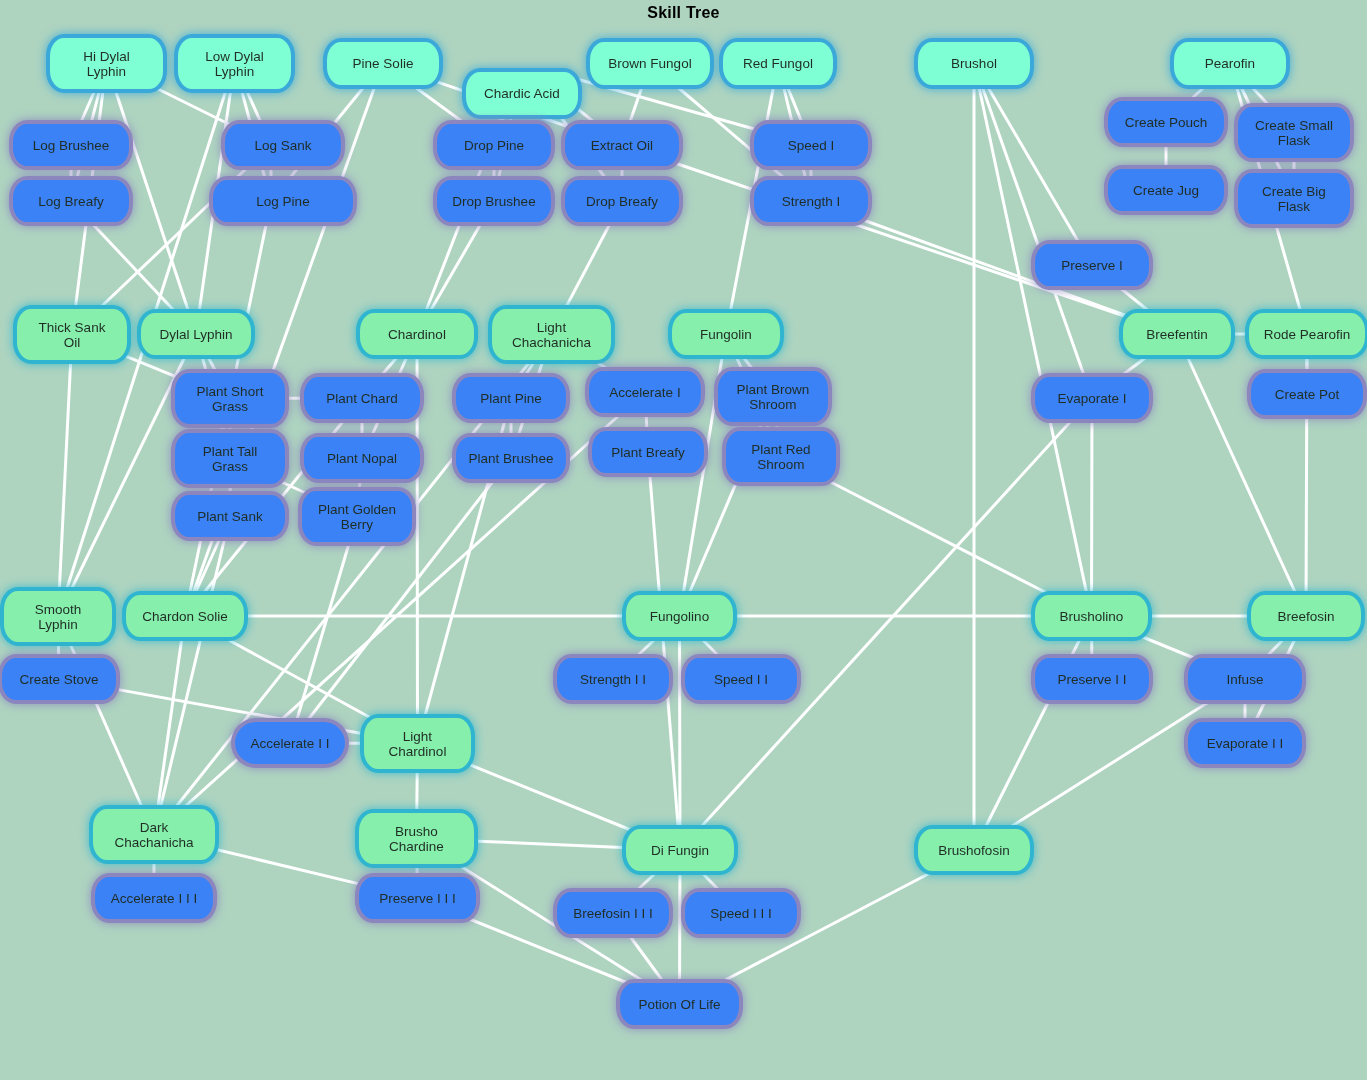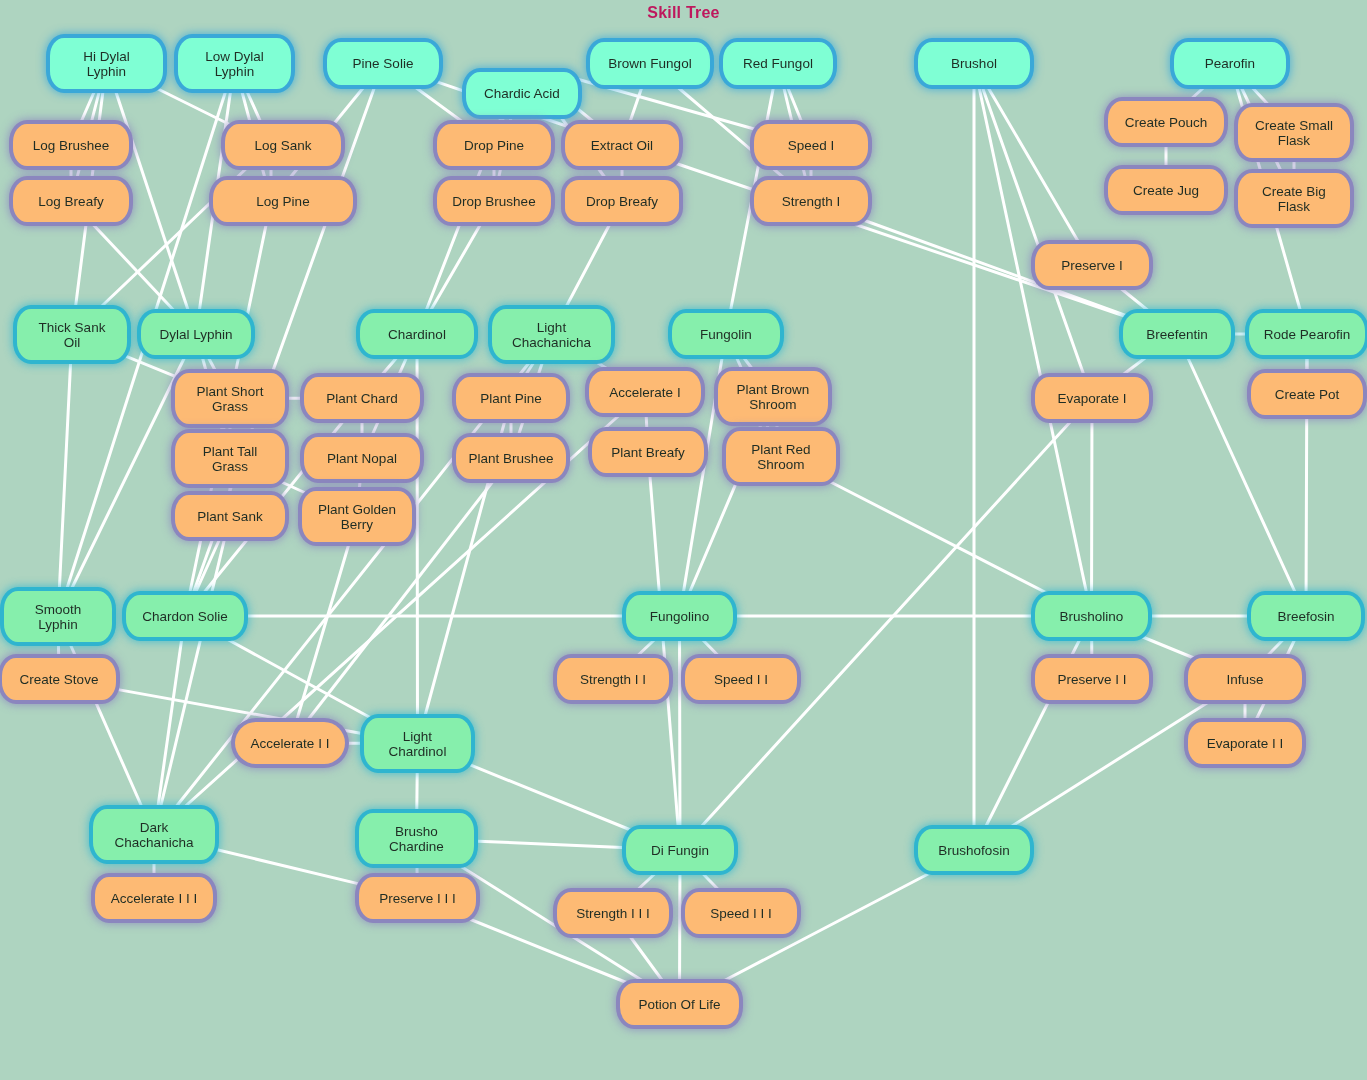--- a/index.html
+++ b/index.html
@@ -7,21 +7,21 @@
     width:1367px;height:1080px;
     background:#aed4c0;
     font-family:"Liberation Sans",sans-serif;
     overflow:hidden;
     position:relative;
   }
   #stage{position:absolute;inset:0;}
   #edge-layer{position:absolute;left:0;top:0;width:1367px;height:1080px;}
   #title{
     position:absolute;top:4px;left:0;width:1367px;text-align:center;
-    font-size:16px;font-weight:bold;color:#be185d;letter-spacing:.2px;
+    font-size:16px;font-weight:bold;color:#000000;letter-spacing:.2px;
     pointer-events:none;
   }
   .node{
     position:absolute;
     box-sizing:border-box;
     display:flex;align-items:center;justify-content:center;
     text-align:center;
     font-size:13.5px;
     line-height:15px;
     color:#1f2d24;
@@ -34,21 +34,21 @@
     background:#7fffd4;
     box-shadow:0 0 0 4px #3aa8d8, 0 0 9px 5px rgba(58,168,216,.75);
   }
   
   .node.mid{
     background:#86efac;
     box-shadow:0 0 0 4px #2fb5cf, 0 0 9px 5px rgba(47,181,207,.72);
   }
   
   .node.leaf{
-    background:#fdba74;
+    background:#3b82f6;
     box-shadow:0 0 0 4px #8b86be, 0 0 9px 5px rgba(139,134,190,.75);
   }
 </style>
 </head>
 <body>
 
 <div id="stage">
   <svg id="edge-layer">
       <line x1="96.2638036809816" y1="87" x2="79.2760736196319" y2="126" stroke="#ffffff" stroke-width="3" stroke-linecap="round"></line>
       <line x1="100.43272727272728" y1="87" x2="75.90545454545455" y2="182" stroke="#ffffff" stroke-width="3" stroke-linecap="round"></line>
@@ -181,21 +181,21 @@
       <div class="node root" style="left: 723px; top: 42px; width: 110px; height: 43px;">Red Fungol</div>
       <div class="node root" style="left: 918px; top: 42px; width: 112px; height: 43px;">Brushol</div>
       <div class="node root" style="left: 1174px; top: 42px; width: 112px; height: 43px;">Pearofin</div>
       <div class="node leaf" style="left: 13px; top: 124px; width: 116px; height: 42px;">Log Brushee</div>
       <div class="node leaf" style="left: 13px; top: 180px; width: 116px; height: 42px;">Log Breafy</div>
       <div class="node leaf" style="left: 213px; top: 124px; width: 116px; height: 42px; margin-left: 12px;">Log Sank</div>
       <div class="node leaf" style="left: 213px; top: 180px; width: 140px; height: 42px;">Log Pine</div>
       <div class="node leaf" style="left: 437px; top: 124px; width: 114px; height: 42px;">Drop Pine</div>
       <div class="node leaf" style="left: 437px; top: 180px; width: 114px; height: 42px;">Drop Brushee</div>
       <div class="node leaf" style="left: 565px; top: 124px; width: 114px; height: 42px;">Extract Oil</div>
-      <div class="node leaf" style="left: 565px; top: 180px; width: 114px; height: 42px; border-radius: 14px;">Drop Breafy</div>
+      <div class="node leaf" style="left: 565px; top: 180px; width: 114px; height: 42px;">Drop Breafy</div>
       <div class="node leaf" style="left: 754px; top: 124px; width: 114px; height: 42px;">Speed I</div>
       <div class="node leaf" style="left: 754px; top: 180px; width: 114px; height: 42px;">Strength I</div>
       <div class="node leaf" style="left: 1108px; top: 101px; width: 116px; height: 42px;">Create Pouch</div>
       <div class="node leaf" style="left: 1108px; top: 169px; width: 116px; height: 42px;">Create Jug</div>
       <div class="node leaf" style="left: 1238px; top: 107px; width: 112px; height: 51px;">Create Small
 Flask</div>
       <div class="node leaf" style="left: 1238px; top: 173px; width: 112px; height: 51px;">Create Big
 Flask</div>
       <div class="node leaf" style="left: 1035px; top: 244px; width: 114px; height: 42px;">Preserve I</div>
       <div class="node mid" style="left: 17px; top: 309px; width: 110px; height: 51px;">Thick Sank
@@ -241,18 +241,18 @@
       <div class="node leaf" style="left: 235px; top: 722px; width: 110px; height: 42px; border-radius: 21px;">Accelerate I I</div>
       <div class="node mid" style="left: 364px; top: 718px; width: 107px; height: 51px;">Light
 Chardinol</div>
       <div class="node mid" style="left: 93px; top: 809px; width: 122px; height: 51px;">Dark
 Chachanicha</div>
       <div class="node leaf" style="left: 95px; top: 877px; width: 118px; height: 42px;">Accelerate I I I</div>
       <div class="node mid" style="left: 359px; top: 813px; width: 115px; height: 51px;">Brusho
 Chardine</div>
       <div class="node leaf" style="left: 359px; top: 877px; width: 117px; height: 42px;">Preserve I I I</div>
       <div class="node mid" style="left: 626px; top: 829px; width: 108px; height: 42px;">Di Fungin</div>
-      <div class="node leaf" style="left: 557px; top: 892px; width: 112px; height: 42px;">Strength I I I</div>
+      <div class="node leaf" style="left: 557px; top: 892px; width: 112px; height: 42px;">Breefosin I I I</div>
       <div class="node leaf" style="left: 685px; top: 892px; width: 112px; height: 42px;">Speed I I I</div>
       <div class="node mid" style="left: 918px; top: 829px; width: 112px; height: 42px;">Brushofosin</div>
       <div class="node leaf" style="left: 620px; top: 983px; width: 119px; height: 42px;">Potion Of Life</div>
     </div>
 </div>
 
 </body></html>

